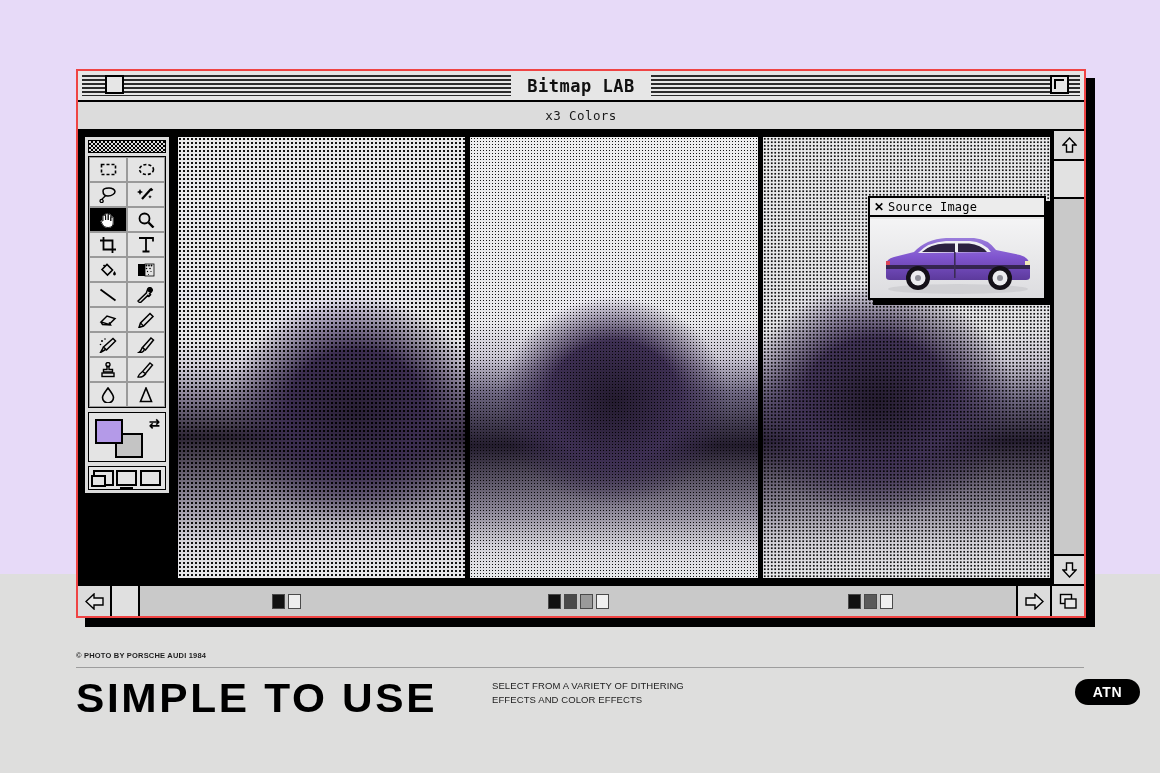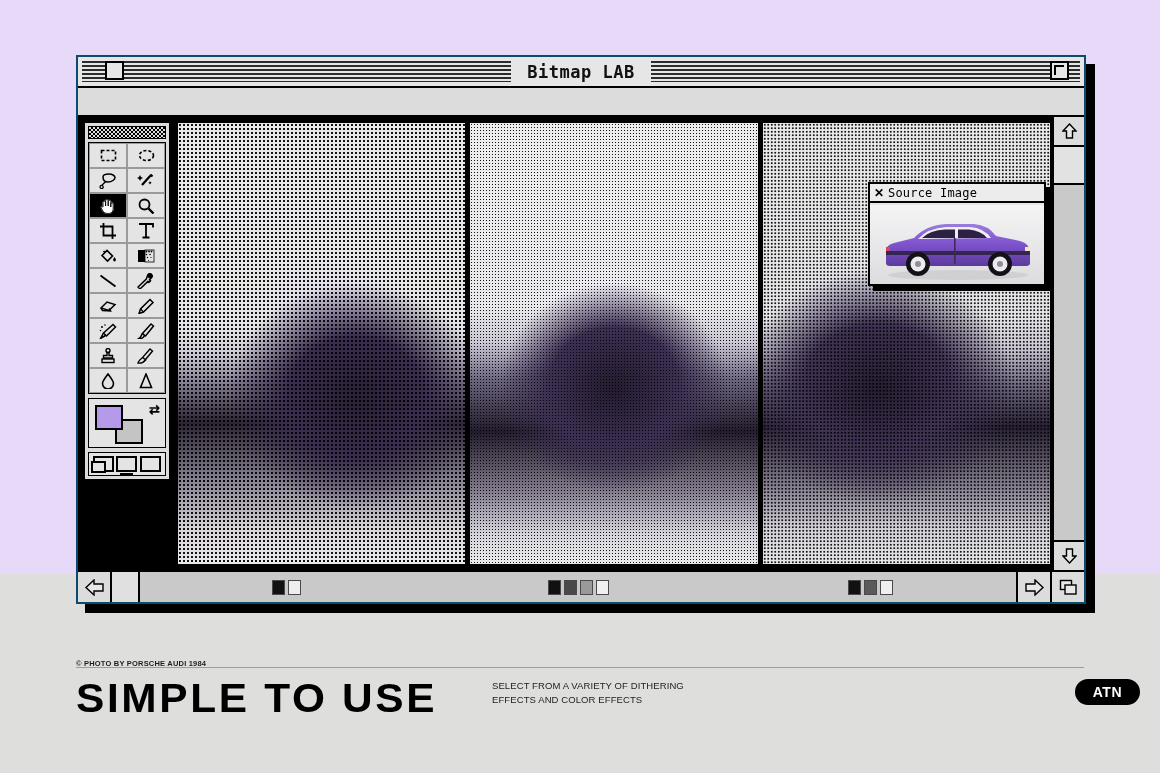--- a/index.html
+++ b/index.html
@@ -15,23 +15,23 @@
     position: absolute; left: 0; top: 0; width: 1160px; height: 574px;
     background: #e7daf8;
   }
   #bottom-bg {
     position: absolute; left: 0; top: 574px; width: 1160px; height: 199px;
     background: #dededd;
   }
 
   
   #window {
-    position: absolute; left: 76px; top: 55px; width: 1010px; height: 549px;
+    position: absolute; left: 76px; top: 69px; width: 1010px; height: 549px;
     background: #14532d;
-    border: 2px solid #0c4a6e;
+    border: 2px solid #ef4444;
     box-shadow: 9px 9px 0 #000;
   }
 
   
   .titlebar {
     height: 31px; background: #e6e6e6; border-bottom: 2px solid #000;
     display: flex; align-items: center; position: relative;
     padding: 0 4px;
   }
   .tb-stripes { flex: 1; height: 21px; position: relative; }
@@ -194,21 +194,21 @@
   #wm-text {
     font-size: 16px; font-weight: bold; color: #fff; letter-spacing: 0.5px;
     text-shadow: 0 0 3px #000, 1px 1px 0 #000;
   }
   #wm-icon { margin-bottom: 4px; }
 
   
   #footer { position: absolute; left: 0; top: 574px; width: 1160px; height: 199px; }
   #credit {
     position: absolute; left: 76px; top: 77px; font-size: 7.5px;
-    letter-spacing: 0.2px; color: #1d1d1d; font-weight: bold; margin-top: 8px;
+    letter-spacing: 0.2px; color: #1d1d1d; font-weight: bold;
   }
   #rule { position: absolute; left: 76px; right: 76px; top: 93px; height: 1px; background: #9d9d9d; }
   #headline {
     position: absolute; left: 76px; top: 102px; font-size: 40px; font-weight: bold;
     letter-spacing: 2.5px; color: #000; font-family: "Liberation Sans", sans-serif;
     transform: scaleX(1.06); transform-origin: left center;
   }
   #subcopy {
     position: absolute; left: 492px; top: 105px; font-size: 9.5px; line-height: 1.45;
     color: #1d1d1d; letter-spacing: 0.1px; max-width: 230px;
@@ -235,20 +235,21 @@
 
   <div class="titlebar">
     <div class="tb-stripes"></div>
     <div class="tb-box" style="position:absolute;left:22px;top:4px;"></div>
     <div class="tb-title">Bitmap LAB</div>
     <div class="tb-stripes"></div>
     <div class="tb-box zoom" style="position:absolute;right:10px;top:4px;"></div>
   </div>
 
   <div class="colhead">
+    <div class="cell">x3 Colors</div>
   </div>
 
   <div class="canvaszone">
 
     <div class="palette-col">
       <div class="palette">
         <div class="pal-grip"></div>
         <div class="toolgrid">
           <div class="tool">
             <svg width="17" height="13" viewBox="0 0 17 13">

